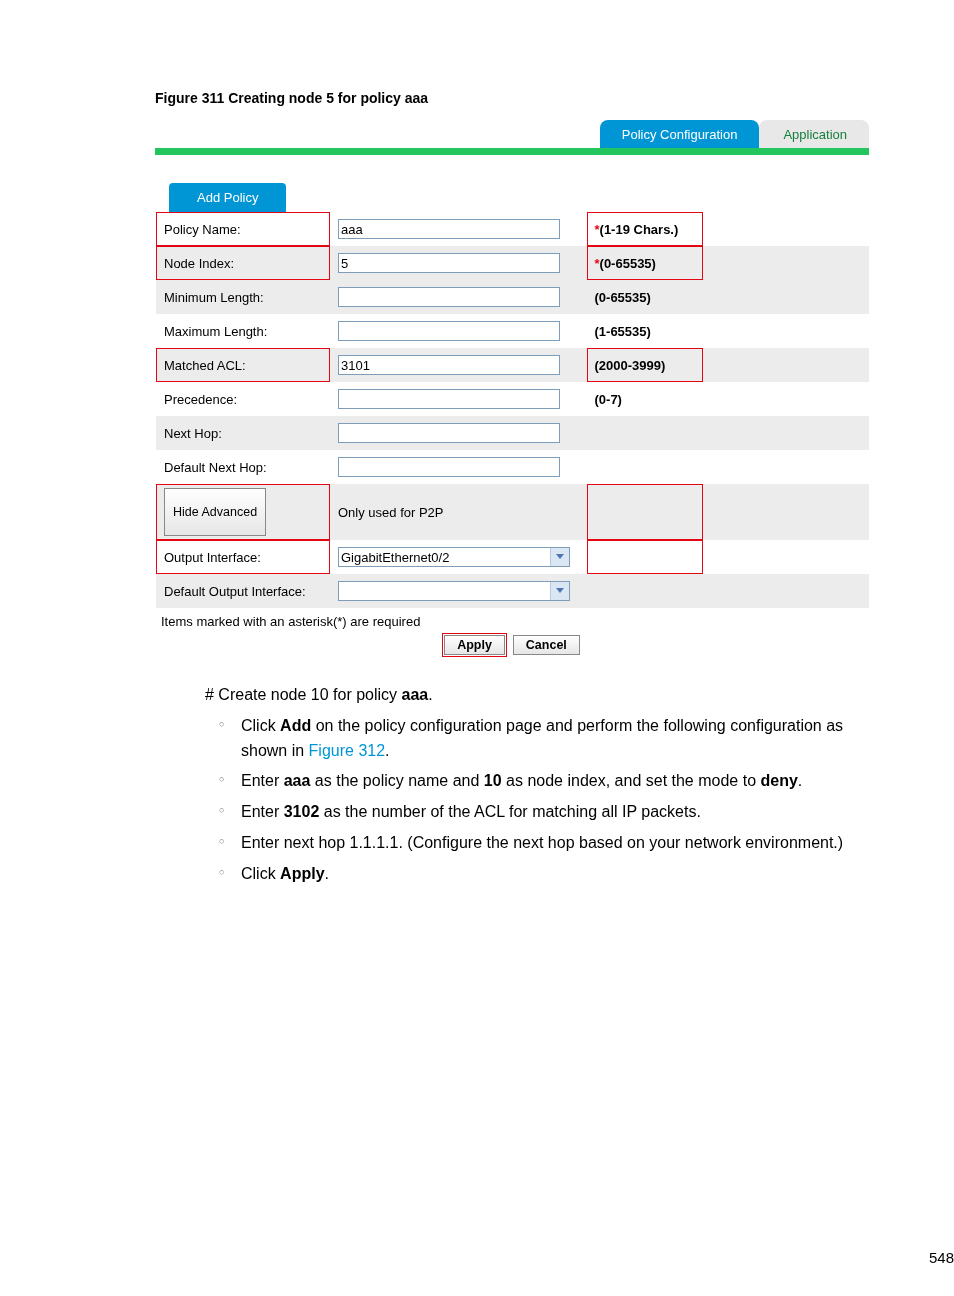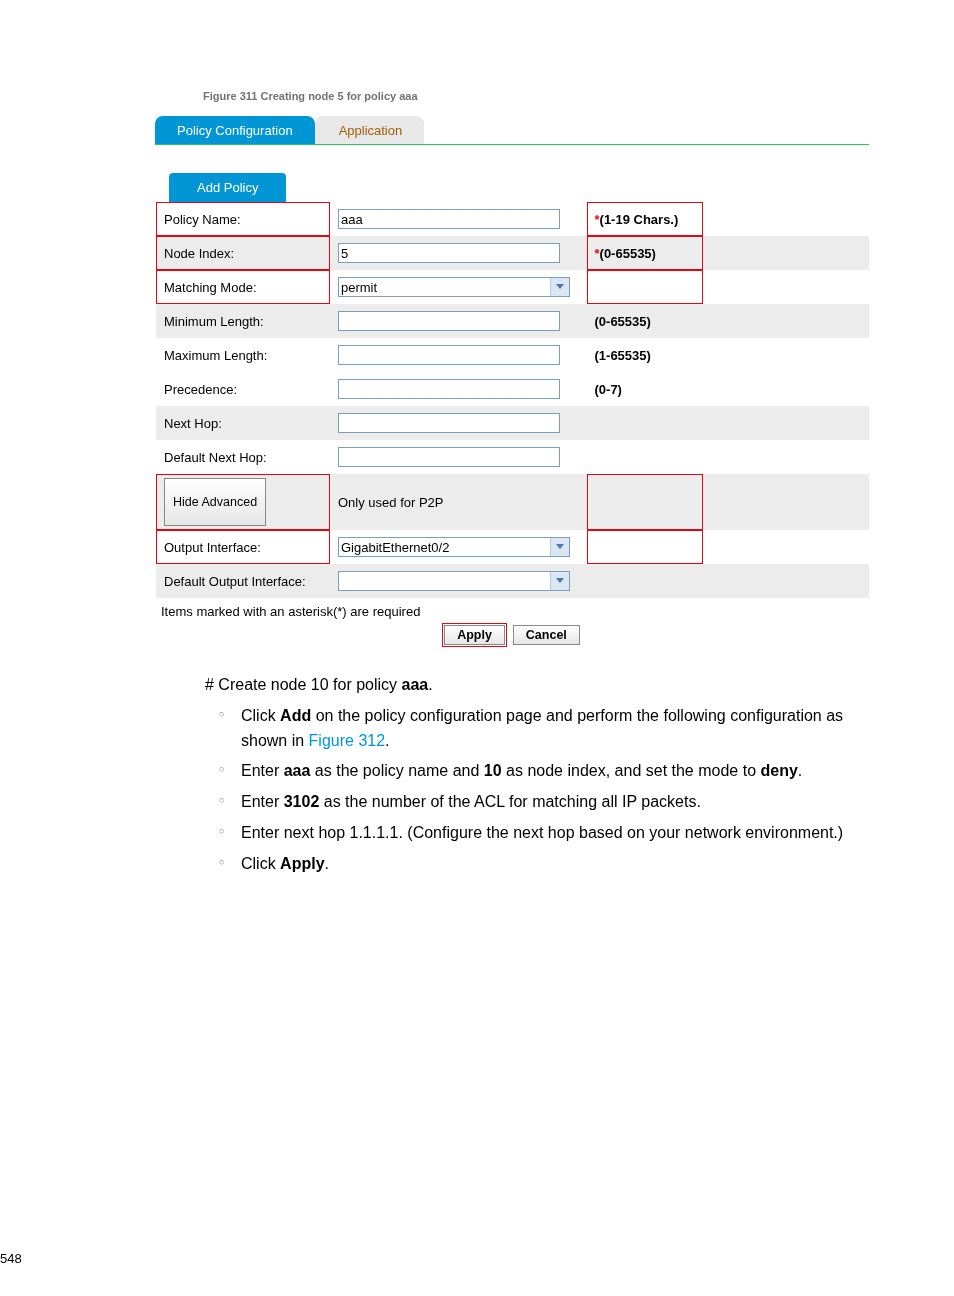--- a/index.html
+++ b/index.html
@@ -12,48 +12,48 @@
   }
   .page {
     width: 954px;
     margin: 0 auto;
     padding: 90px 85px 40px 155px;
     box-sizing: border-box;
     position: relative;
     min-height: 1296px;
   }
   .figure-caption {
-    color: #737373;
+    color: #000000;
     font-weight: bold;
-    font-size: 11px;
+    font-size: 14px;
     margin-bottom: 10px;
-    margin-left: 48px;
   }
   .screenshot {
     margin-bottom: 28px;
   }
   .tabs-row {
     display: flex;
     height: 32px;
-    border-bottom: 1px solid #22c55e;
+    border-bottom: 7px solid #22c55e;
     align-items: flex-end;
+    justify-content: flex-end;
   }
   .tab {
     padding: 7px 22px 6px 22px;
     font-size: 13px;
     border-top-left-radius: 8px;
     border-top-right-radius: 8px;
   }
   .tab-active {
     background: #0096d6;
     color: #fff;
   }
   .tab-inactive {
     background: #e8e8e8;
-    color: #a16207;
+    color: #15803d;
     cursor: pointer;
     padding-left: 24px;
   }
   .inner-spacer {
     height: 28px;
   }
   .add-policy-btn {
     background: #0096d6;
     color: #fff;
     padding: 7px 28px;
@@ -180,22 +180,22 @@
     font-size: 9px;
     top: 4px;
   }
   .bold { font-weight: bold; }
   .link { color: #0096d6; }
   .page-num {
     position: absolute;
     bottom: 30px;
     width: 100%;
     left: 0;
-    text-align: left;
-    font-size: 13px;
+    text-align: right;
+    font-size: 15px;
   }
 </style>
 </head>
 <body>
 
 <div class="page">
   <div class="figure-caption">Figure 311 Creating node 5 for policy aaa</div>
 
   <div class="screenshot">
     
@@ -216,50 +216,41 @@
         <td class="rest-cell"></td>
       </tr>
 
       <tr class="row-even">
         <td class="label-cell hl-red" style="border-top:none;border-bottom:none">Node Index:</td>
         <td class="input-cell"><input class="txt-input" value="5" style=""></td>
         <td class="hint-cell hl-red" style="border-top:none;border-bottom:none"><span class="red-star">*</span><span>(0-65535)</span></td>
         <td class="rest-cell"></td>
       </tr>
 
-      <tr class="row-odd">
-        <td class="label-cell hl-red" style="border-top:none">Matching Mode:</td>
-        <td class="input-cell">
-          <div class="sel-wrap">
-            <span class="sel-text">permit</span>
-            <span class="sel-arrow">
-                  <svg width="8" height="6">
-                    <path d="M0 0 L8 0 L4 5 Z" fill="#4a78b5"></path>
-                  </svg>
-                </span>
-          </div>
-        </td>
-        <td class="hint-cell hl-red" style="border-top:none"></td>
-        <td class="rest-cell"></td>
-      </tr>
 
       <tr class="row-even">
         <td class="label-cell">Minimum Length:</td>
         <td class="input-cell"><input class="txt-input" value="" style=""></td>
         <td class="hint-cell">(0-65535)</td>
         <td class="rest-cell"></td>
       </tr>
 
       <tr class="row-odd">
         <td class="label-cell">Maximum Length:</td>
         <td class="input-cell"><input class="txt-input" value="" style=""></td>
         <td class="hint-cell">(1-65535)</td>
         <td class="rest-cell"></td>
       </tr>
 
+      <tr class="row-even">
+        <td class="label-cell hl-red">Matched ACL:</td>
+        <td class="input-cell"><input class="txt-input" value="3101" style=""></td>
+        <td class="hint-cell hl-red">(2000-3999)</td>
+        <td class="rest-cell"></td>
+      </tr>
 
       <tr class="row-odd">
         <td class="label-cell">Precedence:</td>
         <td class="input-cell"><input class="txt-input" value="" style=""></td>
         <td class="hint-cell">(0-7)</td>
         <td class="rest-cell"></td>
       </tr>
 
       <tr class="row-even">
         <td class="label-cell">Next Hop:</td>

